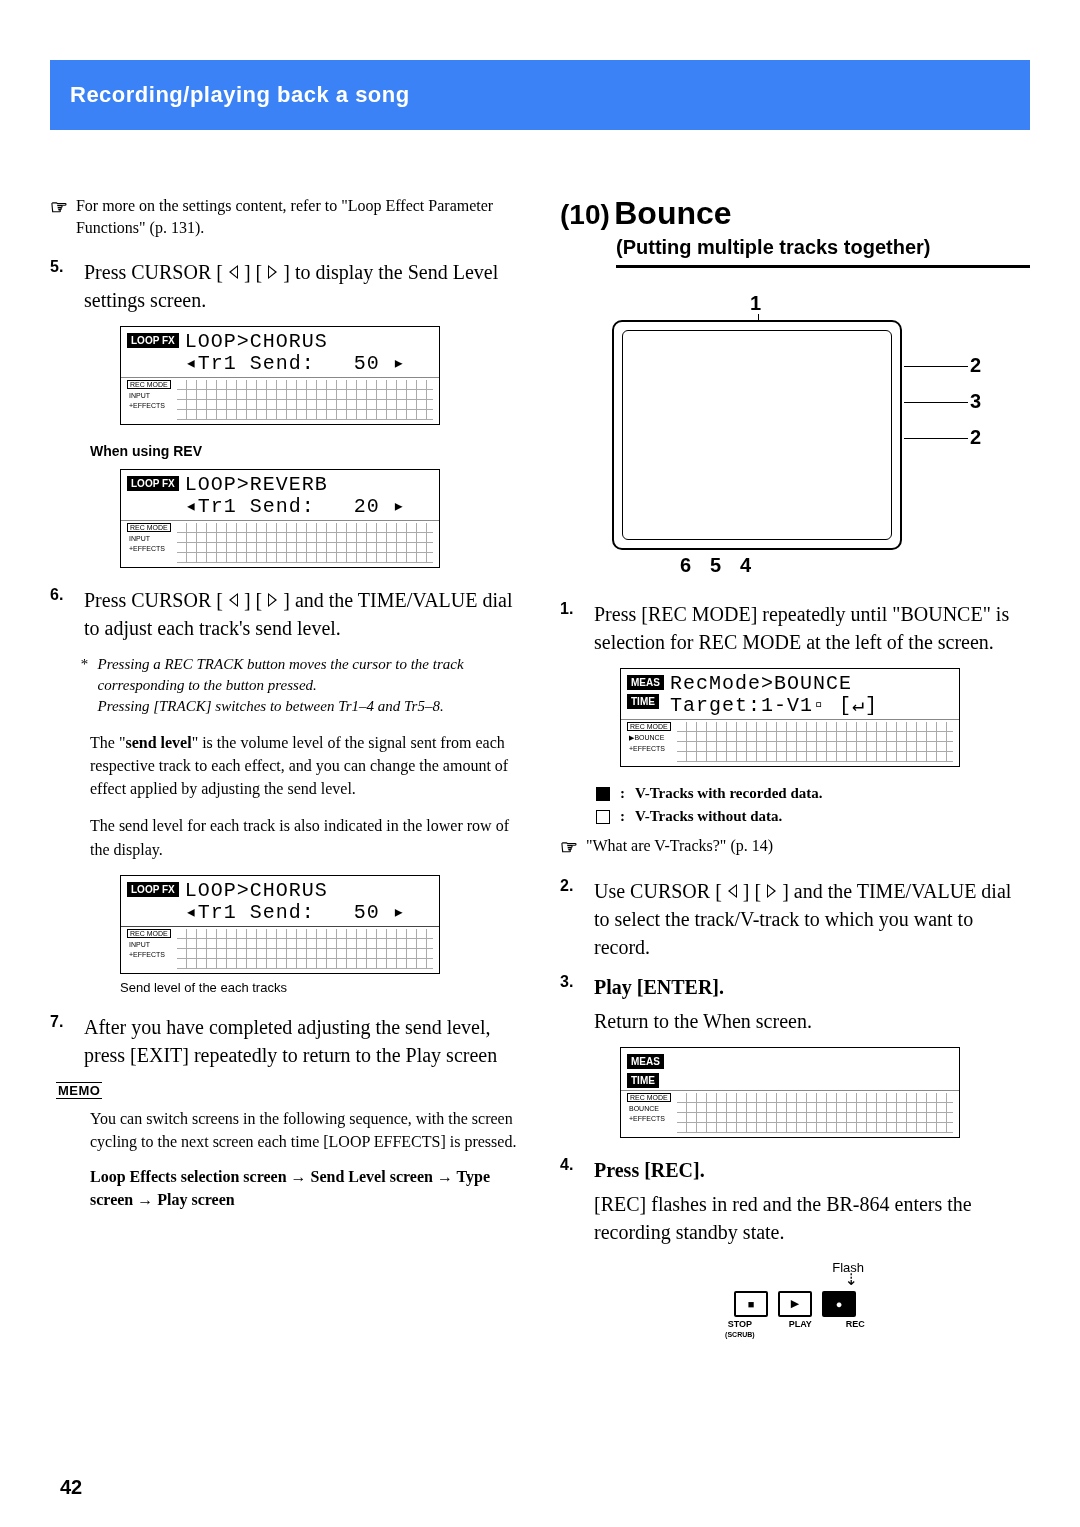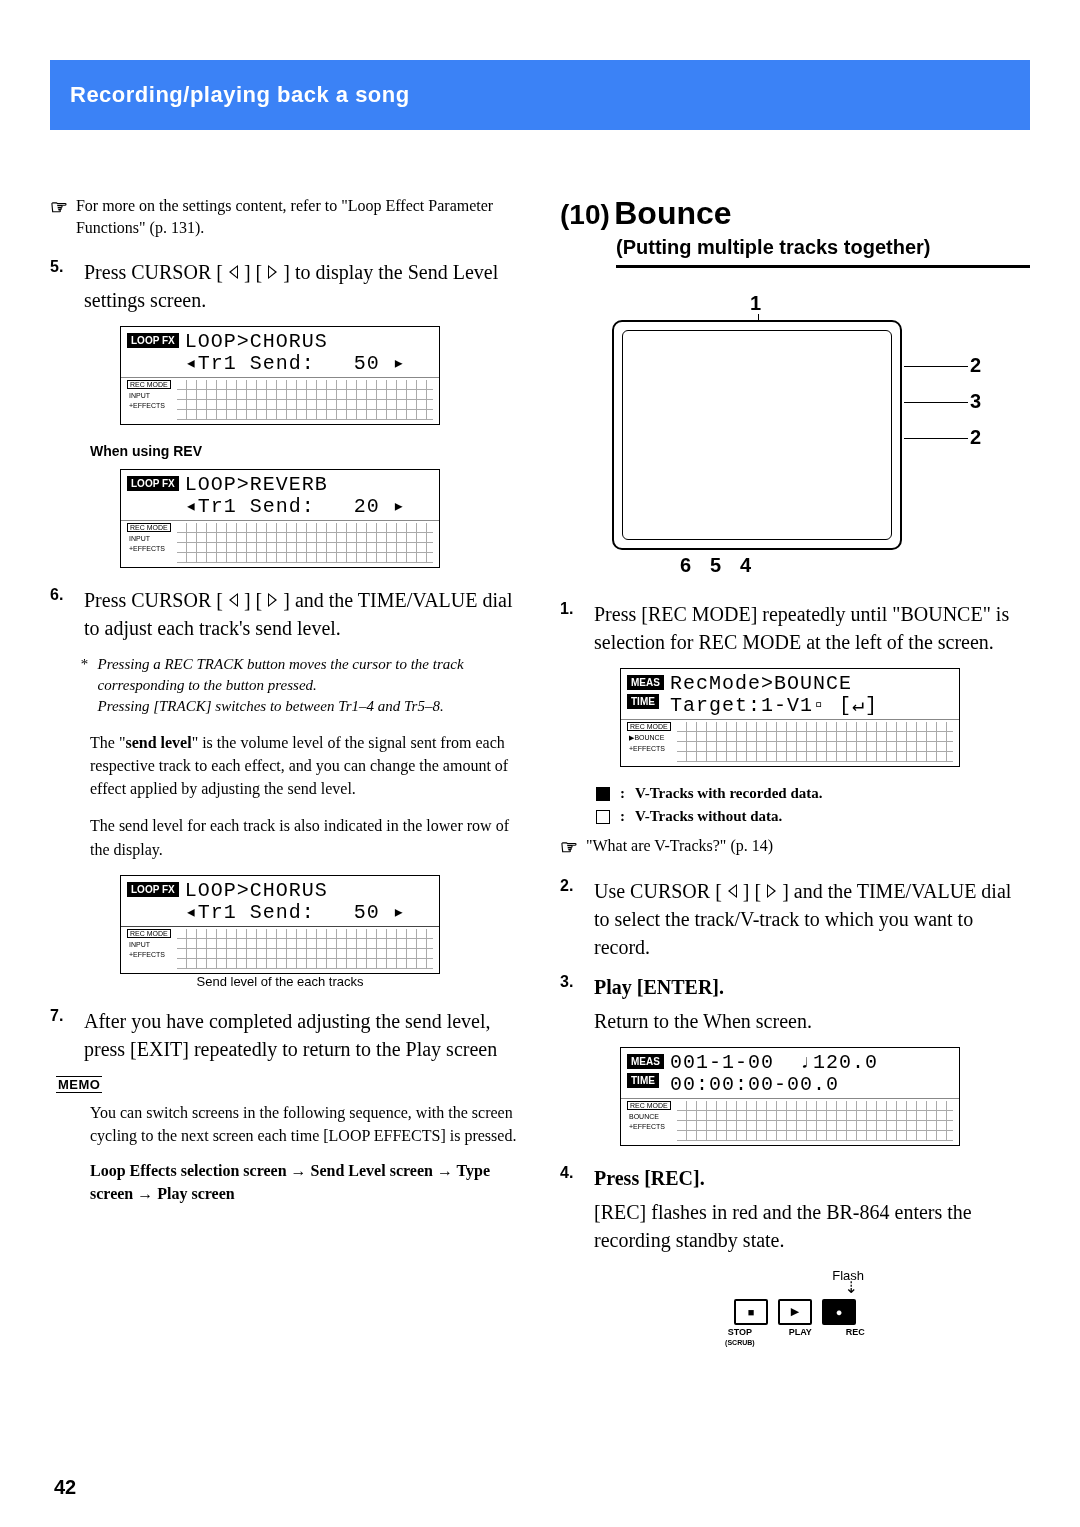--- a/index.html
+++ b/index.html
@@ -136,21 +136,22 @@
     flex: 1;
     height: 40px;
     background:
       repeating-linear-gradient(to right, transparent 0, transparent 9px, #aaa 9px, #aaa 10px),
       repeating-linear-gradient(to bottom, transparent 0, transparent 9px, #aaa 9px, #aaa 10px);
     position: relative;
   }
   .lcd-caption {
     font-family: Arial, Helvetica, sans-serif;
     font-size: 13px;
-    text-align: center;
+    text-align: left;
+    margin-top: 6px;
   }
   .memo {
     font-family: Arial, Helvetica, sans-serif;
     font-weight: bold;
     border-top: 1px solid #000;
     border-bottom: 1px solid #000;
     display: inline-block;
     padding: 0 2px;
     font-size: 13px;
     letter-spacing: 0.5px;
@@ -179,21 +180,21 @@
     font-size: 20px;
     font-weight: bold;
     padding-bottom: 6px;
     border-bottom: 3px solid #000;
     margin-bottom: 24px;
     margin-left: 56px;
   }
   .page-num {
     position: absolute;
     bottom: 28px;
-    left: 54px;
+    left: 60px;
     font-family: Arial, Helvetica, sans-serif;
     font-weight: bold;
     font-size: 20px;
   }
   .device-fig {
     width: 410px;
     height: 280px;
     margin: 0 auto 28px auto;
     position: relative;
   }
@@ -483,22 +484,20 @@
       </div>
     </div>
 
     <div class="lcd" style="margin-left:60px; width:340px;">
      <div class="lcd-box">
       <div class="lcd-main">
         <div class="lcd-icons">
           <span class="tag">MEAS</span>
           <span class="tag">TIME</span>
         </div>
-        <div class="lcd-text"><span>001-1-00  ♩120.0</span>
-<span>00:00:00-00.0</span></div>
       </div>
       <div class="lcd-bottom">
         <div class="lcd-side">
           <span class="sb">REC MODE</span>
           <span style="padding-left:2px;">BOUNCE</span>
           <span style="padding-left:2px;">+EFFECTS</span>
         </div>
         <div class="meters"></div>
       </div>
      </div>

